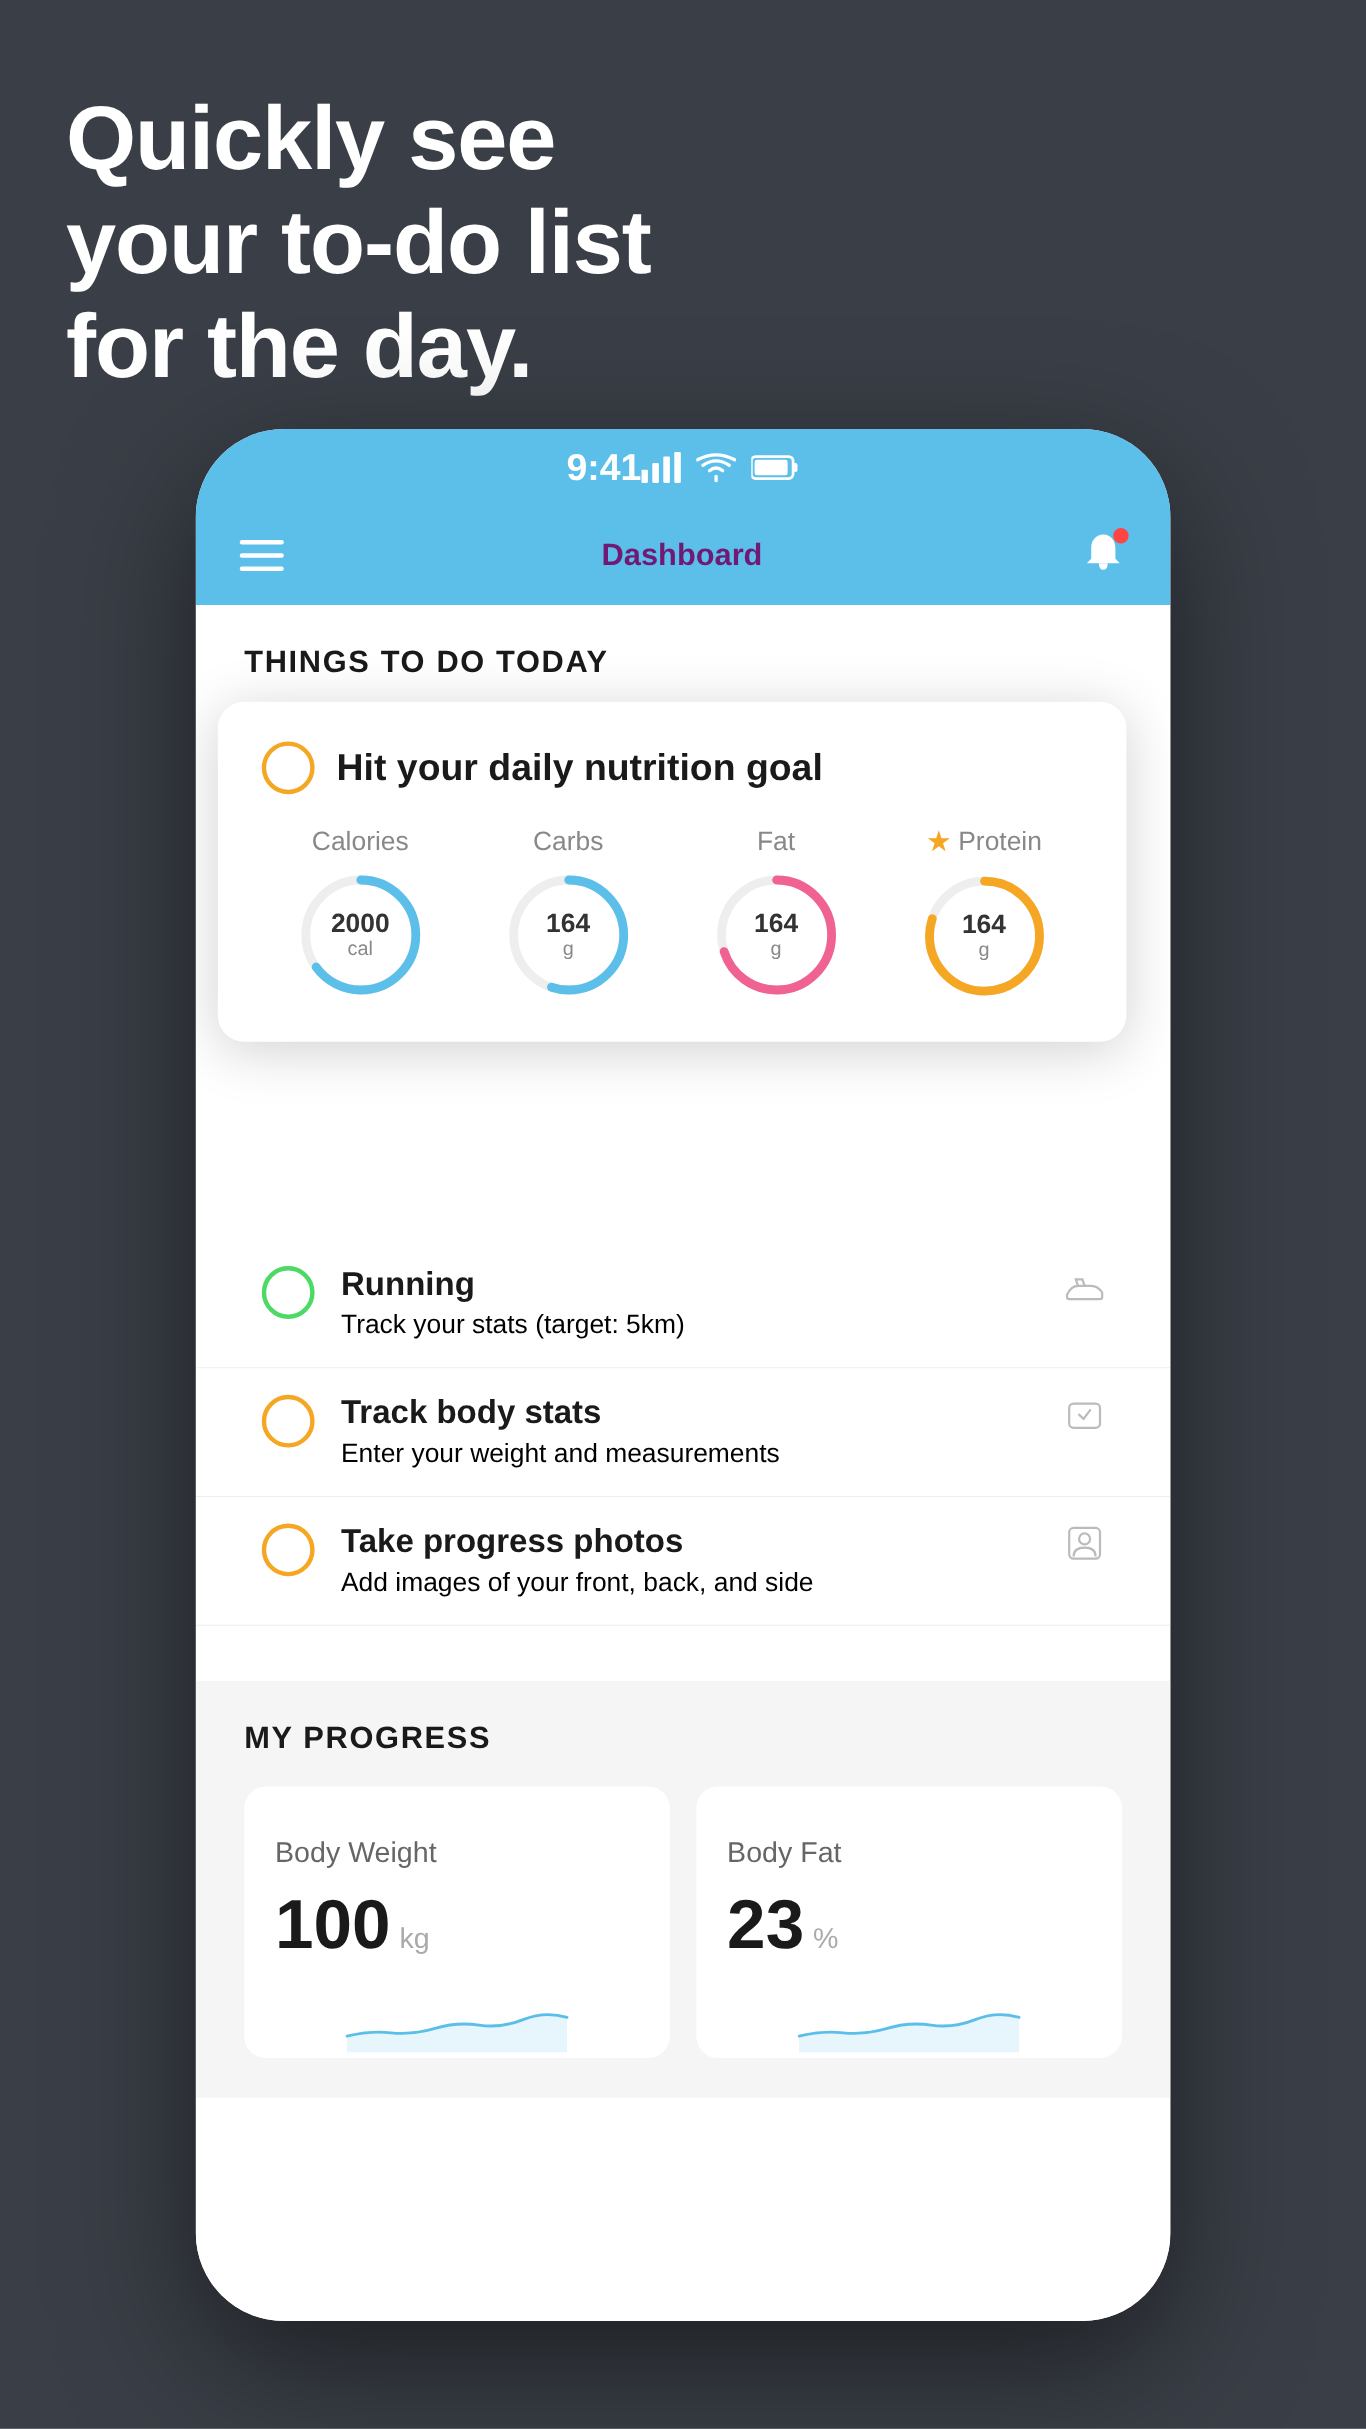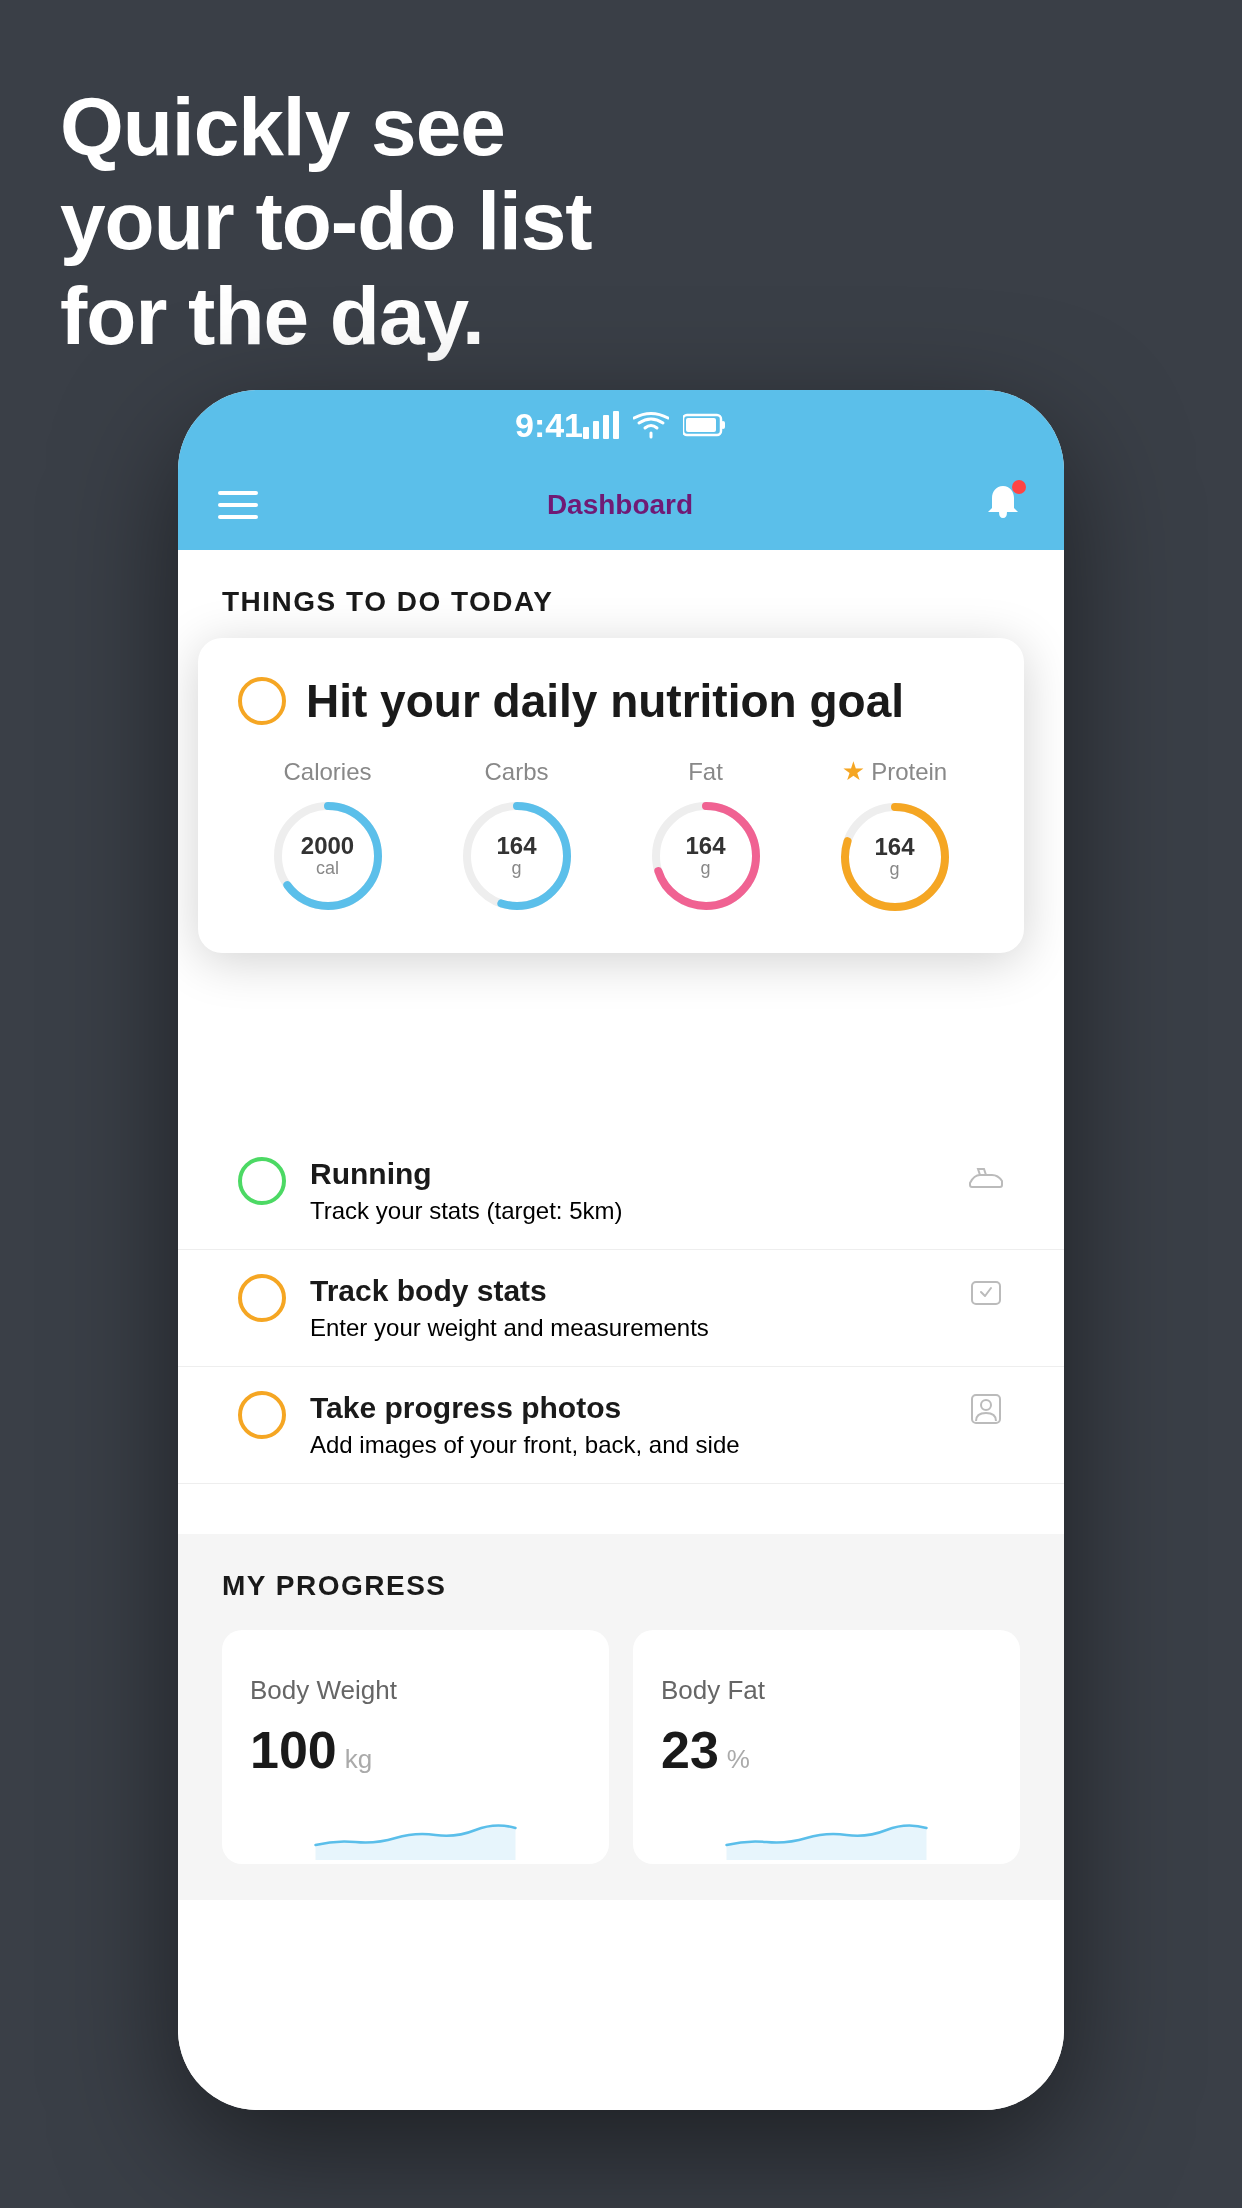--- a/index.html
+++ b/index.html
@@ -106,21 +106,21 @@
 
     .circle-empty {
       width: 48px;
       height: 48px;
       border-radius: 50%;
       border: 4px solid #f5a623;
       flex-shrink: 0;
     }
 
     .card-title {
-      font-size: 46px;
+      font-size: 34px;
       font-weight: 600;
       color: #1a1a1a;
     }
 
     
     .nutrition-row {
       display: flex;
       justify-content: space-around;
       align-items: center;
       gap: 10px;
@@ -215,21 +215,21 @@
       margin-bottom: 14px;
       margin-top: 17px;
     }
 
     .progress-val {
       display: flex;
       align-items: baseline;
       gap: 8px;
       margin-bottom: 20px;
     }
-    .progress-num { font-size: 52px; font-weight: 700; color: #1a1a1a; }
+    .progress-num { font-size: 63px; font-weight: 700; color: #1a1a1a; }
     .progress-unit { font-size: 26px; color: #aaa; }
 
     .sparkline {
       width: 100%;
       height: 60px;
     }
 
     
   </style>
 </head>

